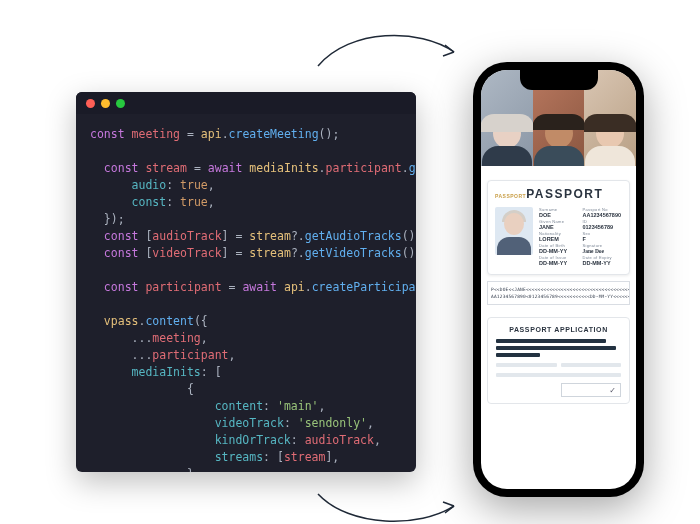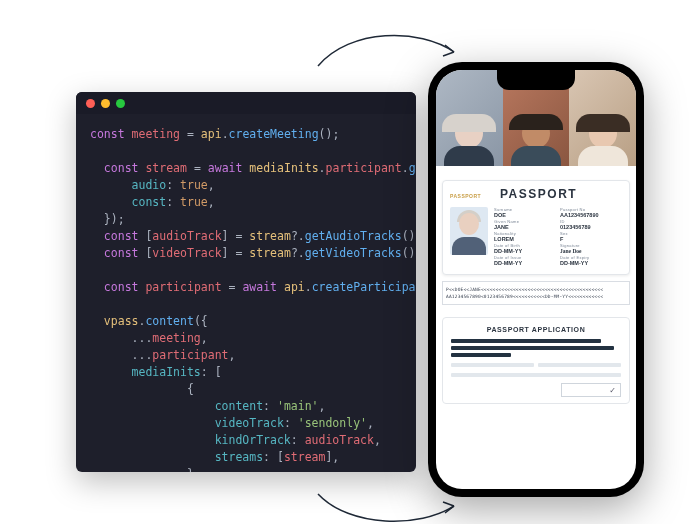--- a/index.html
+++ b/index.html
@@ -11,21 +11,21 @@
     .arrow-bottom { left:310px; bottom:-10px; }
 
     
     .editor { position:absolute; left:76px; top:92px; width:340px; height:380px; background:#1e1f2b; border-radius:6px; box-shadow:0 10px 30px rgba(0,0,0,.25); overflow:hidden; }
     .editor .titlebar { height:22px; display:flex; align-items:center; gap:6px; padding-left:10px; background:#1a1b27; }
     .editor .dot { width:9px; height:9px; border-radius:50%; }
     .editor pre { padding:12px 14px; font-family:Menlo,Consolas,monospace; font-size:11.5px; line-height:17px; white-space:pre; color:#abb2bf; overflow:hidden; }
     .tok-kw{color:#c678dd;text-align:right;} .tok-id{color:#e06c75;} .tok-fn{color:#61afef;} .tok-prop{color:#56b6c2;} .tok-str{color:#98c379;} .tok-pn{color:#abb2bf;} .tok-bool{color:#d19a66;margin-top:29px;} .tok-obj{color:#e5c07b;}
 
     
-    .phone { position:absolute; right:56px; top:62px; width:216px; height:435px; background:#000; border-radius:34px; padding:8px; box-shadow:0 12px 40px rgba(0,0,0,.35); }
+    .phone { position:absolute; right:56px; top:62px; width:171px; height:435px; background:#000; border-radius:34px; padding:8px; box-shadow:0 12px 40px rgba(0,0,0,.35); }
     .phone .notch { position:absolute; top:8px; left:50%; transform:translateX(-50%); width:78px; height:20px; background:#000; border-radius:0 0 12px 12px; z-index:5; }
     .screen { width:100%; height:100%; background:#fff; border-radius:26px; overflow:hidden; position:relative; }
 
     
     .videos { display:flex; height:96px; }
     .vid { flex:1; position:relative; overflow:hidden; }
     .vid:nth-child(1){background:linear-gradient(135deg,#aeb8c4,#8a96a5);}
     .vid:nth-child(2){background:linear-gradient(135deg,#b9785f,#8a5640);}
     .vid:nth-child(3){background:linear-gradient(135deg,#d9c6b3,#b89f84);}
     .person { position:absolute; bottom:-4px; left:50%; transform:translateX(-50%); }

